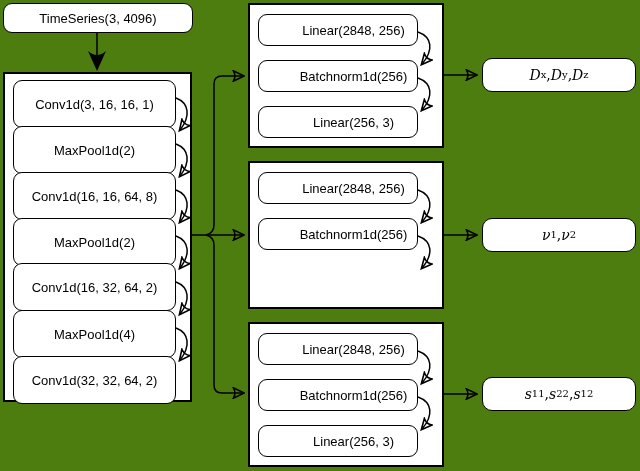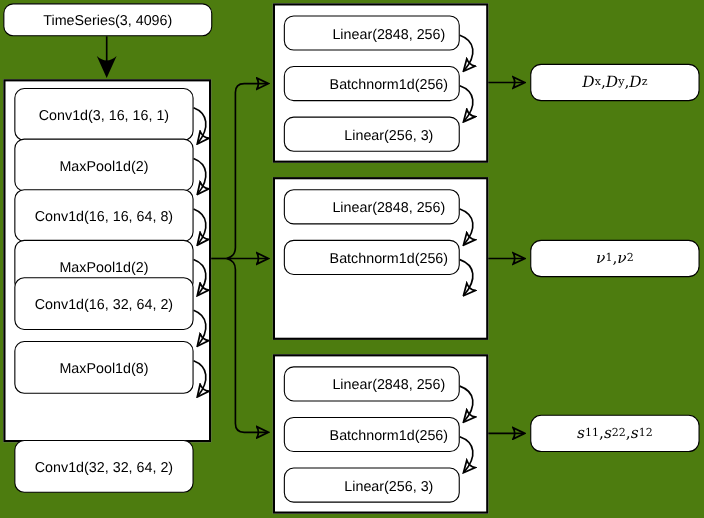--- a/index.html
+++ b/index.html
@@ -71,23 +71,23 @@
 
 <div class="canvas">
 
   <div class="node" style="left:3px; top:3px; width:190px; height:30px;">TimeSeries(3, 4096)</div>
 
   <div class="container" style="left:3px; top:72px; width:189px; height:330px;"></div>
   <div class="node layer" style="top:80px;">Conv1d(3, 16, 16, 1)</div>
   <div class="node layer" style="top:126px;">MaxPool1d(2)</div>
   <div class="node layer" style="top:172px;">Conv1d(16, 16, 64, 8)</div>
   <div class="node layer" style="top:218px;">MaxPool1d(2)</div>
-  <div class="node layer" style="top:252px;">Conv1d(16, 32, 64, 2)</div>
-  <div class="node layer" style="top:310px;">MaxPool1d(8)</div>
-  <div class="node layer" style="top:356px;margin-top:44px;">Conv1d(32, 32, 64, 2)</div>
+  <div class="node layer" style="top:263px;">Conv1d(16, 32, 64, 2)</div>
+  <div class="node layer" style="top:310px;">MaxPool1d(4)</div>
+  <div class="node layer" style="top:356px;">Conv1d(32, 32, 64, 2)</div>
 
   <div class="container" style="left:248px; top:3px; width:196px; height:145px;"></div>
   <div class="node headlayer" style="top:14px;">Linear(2848, 256)</div>
   <div class="node headlayer" style="top:60px;">Batchnorm1d(256)</div>
   <div class="node headlayer" style="top:106px;">Linear(256, 3)</div>
 
   <div class="container" style="left:248px; top:161px; width:196px; height:148px;"></div>
   <div class="node headlayer" style="top:172px;">Linear(2848, 256)</div>
   <div class="node headlayer" style="top:218px;">Batchnorm1d(256)</div>
 

